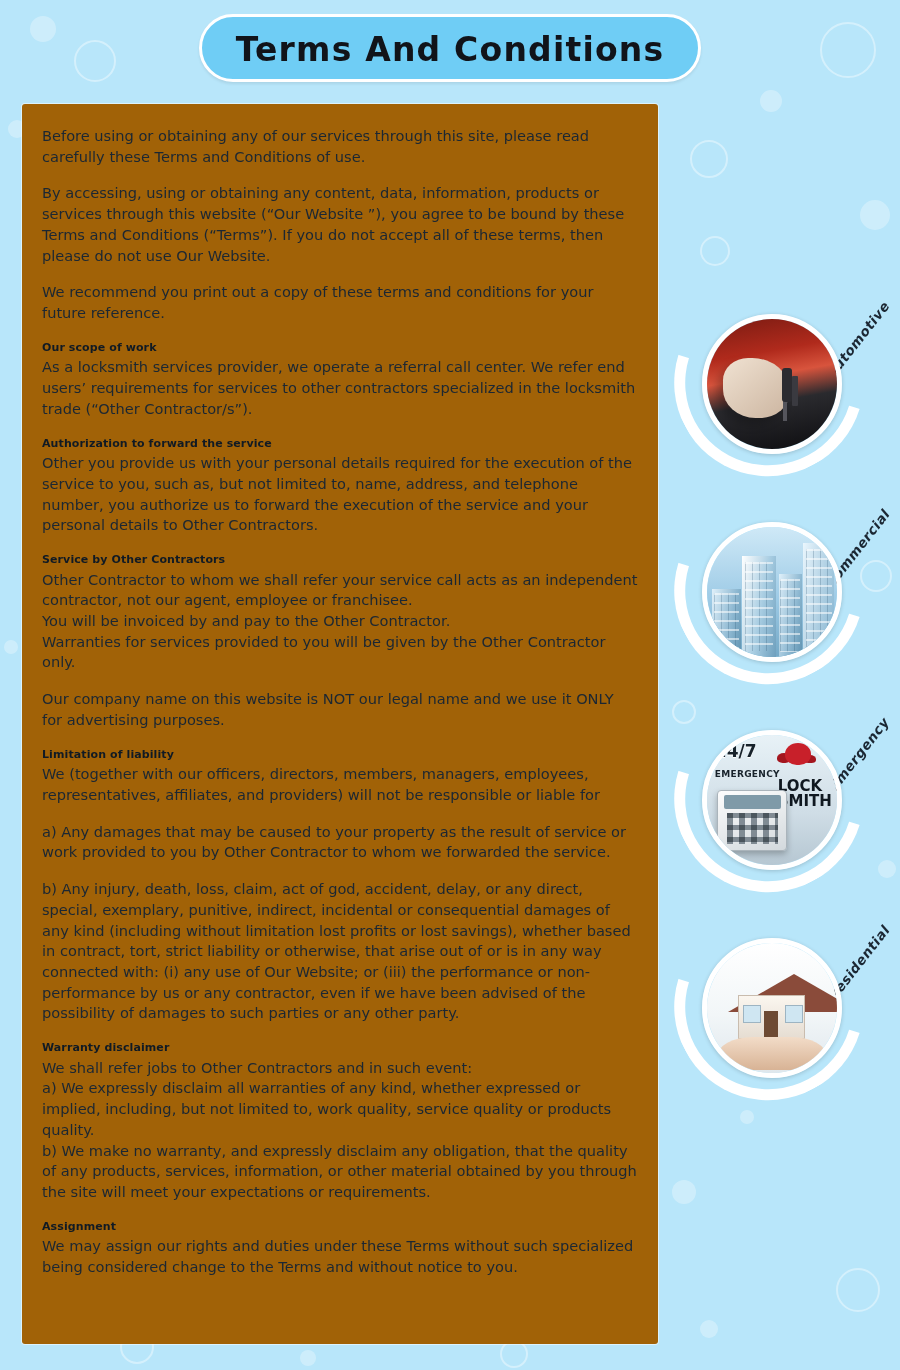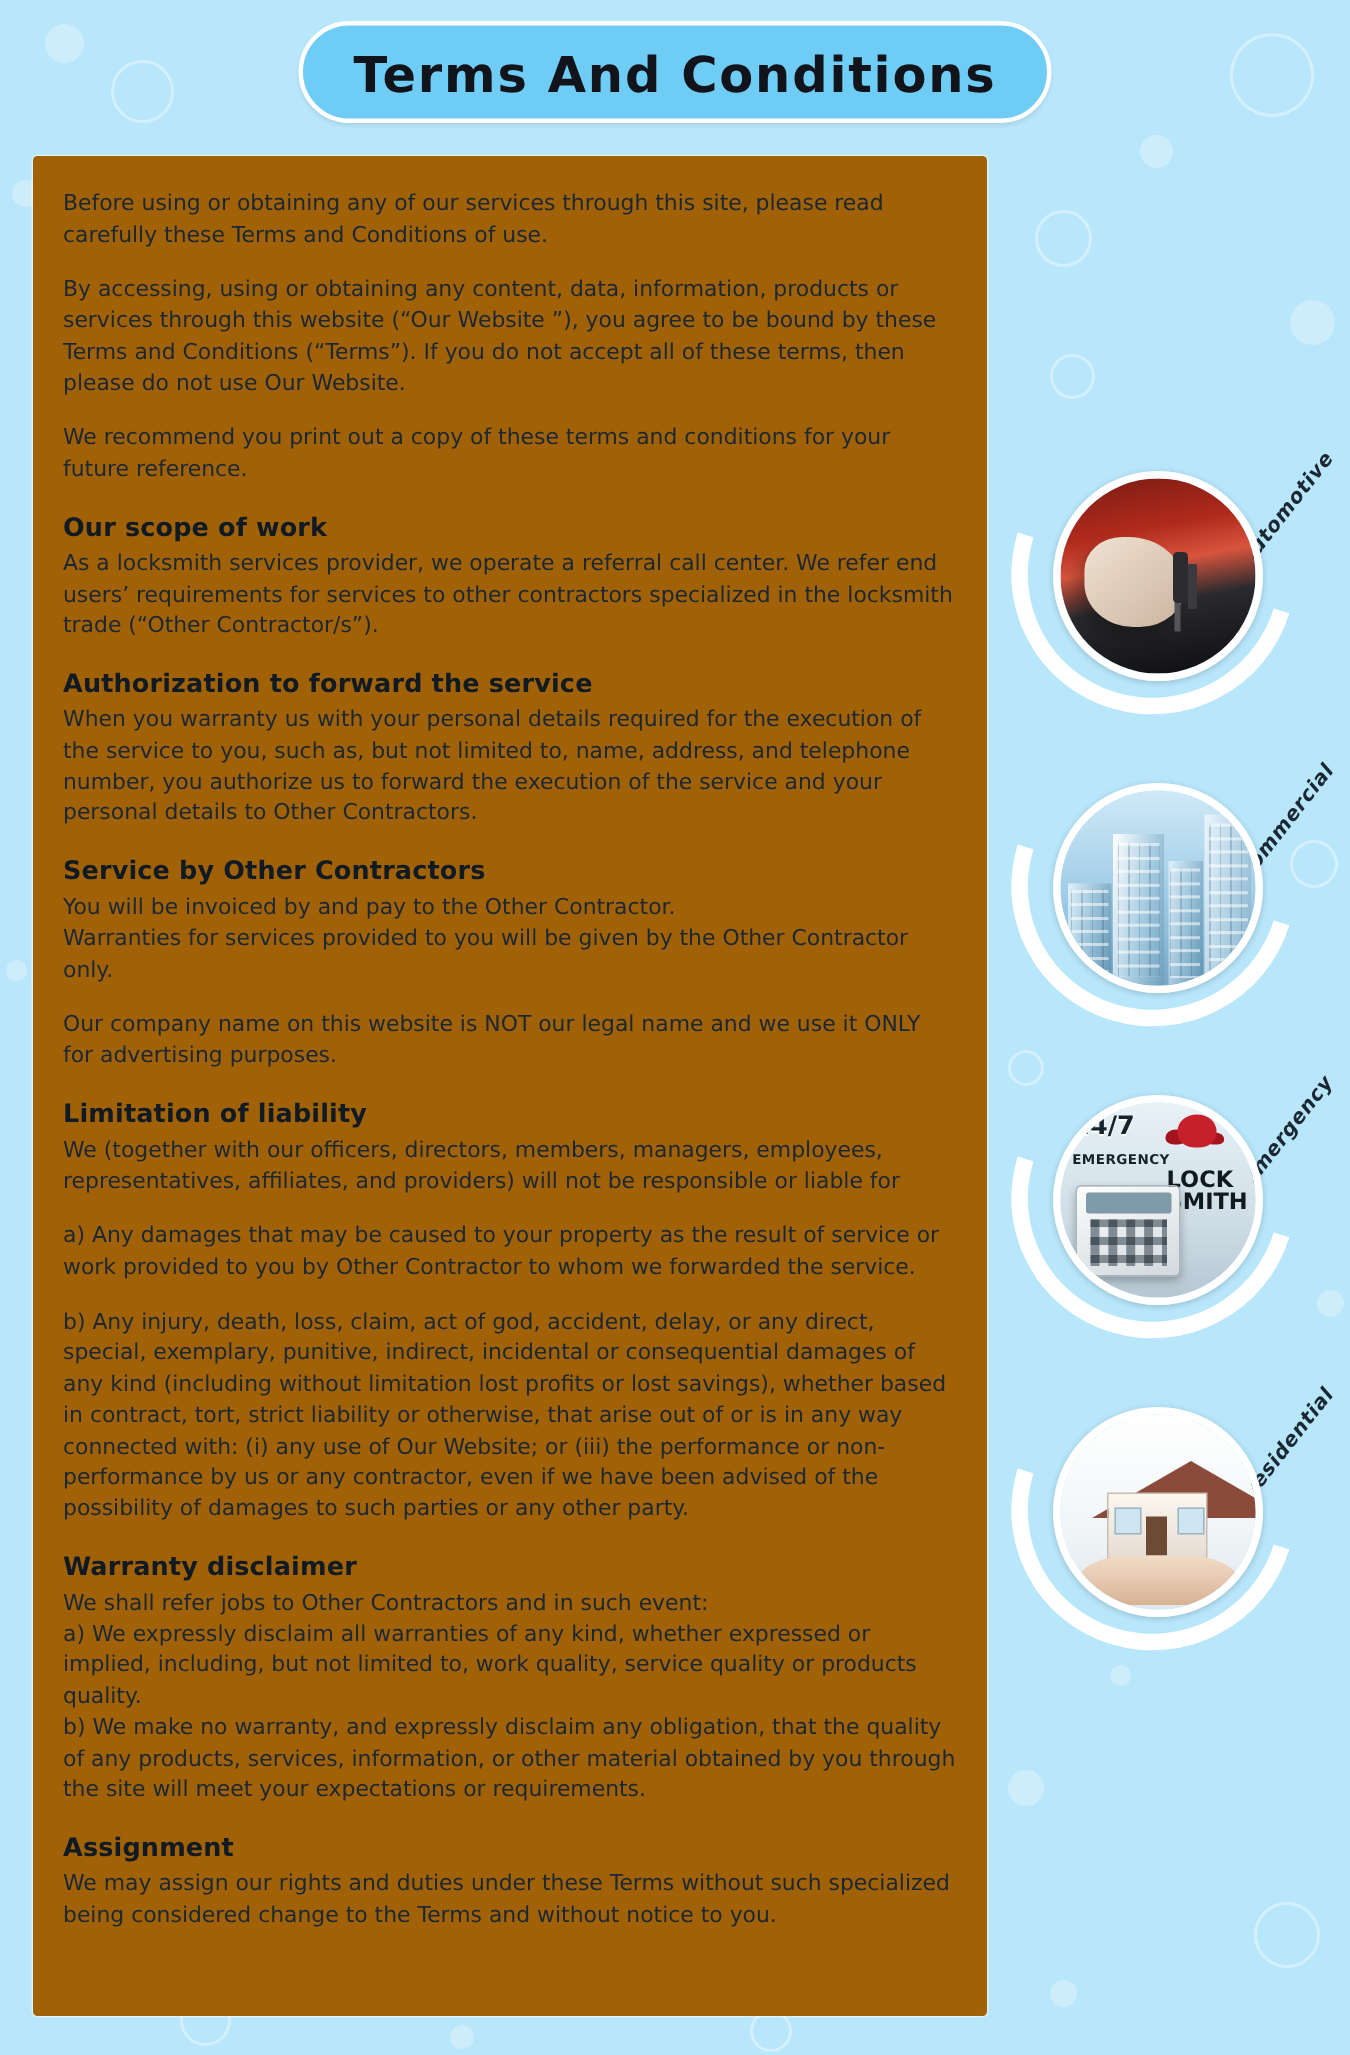--- a/index.html
+++ b/index.html
@@ -73,21 +73,21 @@
   .content-inner {
     padding: 22px 20px 10px 20px;
     color: #1b2733;
     font-size: 14.6px;
     line-height: 1.42;
   }
   .para {
     margin: 0 0 16px 0;
   }
   h2.section {
-    font-size: 17px;
+    font-size: 11px;
     font-weight: bold;
     margin: 0 0 2px 0;
     color: #101a24;
     letter-spacing: 0.1px;
   }
   .section-block {
     margin-bottom: 16px;
   }
   .section-block p {
     margin: 0;
@@ -363,25 +363,26 @@
     <p class="para">By accessing, using or obtaining any content, data, information, products or services through this website (“Our Website ”), you agree to be bound by these Terms and Conditions (“Terms”). If you do not accept all of these terms, then please do not use Our Website.</p>
     <p class="para">We recommend you print out a copy of these terms and conditions for your future reference.</p>
 
     <div class="section-block">
       <h2 class="section">Our scope of work</h2>
       <p>As a locksmith services provider, we operate a referral call center. We refer end users’ requirements for services to other contractors specialized in the locksmith trade (“Other Contractor/s”).</p>
     </div>
 
     <div class="section-block">
       <h2 class="section">Authorization to forward the service</h2>
-      <p>When you warranty us with your personal details required for the execution of the service to you, such as, but not limited to, name, address, and telephone number, you authorize us to forward the execution of the service and your personal details to Other Contractors.</p>
+      <p>Other you provide us with your personal details required for the execution of the service to you, such as, but not limited to, name, address, and telephone number, you authorize us to forward the execution of the service and your personal details to Other Contractors.</p>
     </div>
 
     <div class="section-block">
       <h2 class="section">Service by Other Contractors</h2>
+      <p>Other Contractor to whom we shall refer your service call acts as an independent contractor, not our agent, employee or franchisee.</p>
       <p>You will be invoiced by and pay to the Other Contractor.</p>
       <p>Warranties for services provided to you will be given by the Other Contractor only.</p>
     </div>
 
     <div class="section-block">
       <p>Our company name on this website is NOT our legal name and we use it ONLY for advertising purposes.</p>
     </div>
 
     <div class="section-block">
       <h2 class="section">Limitation of liability</h2>

